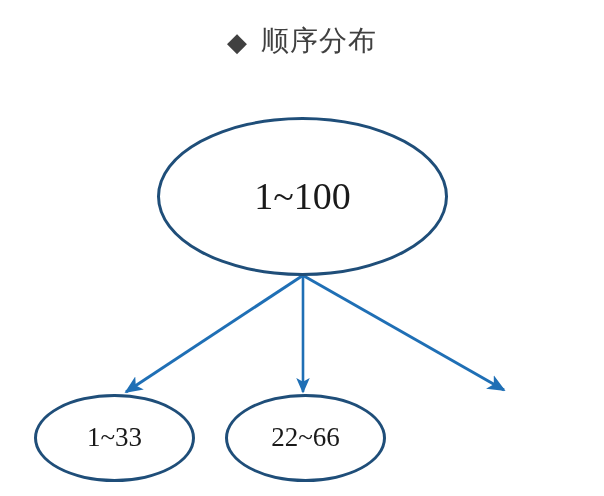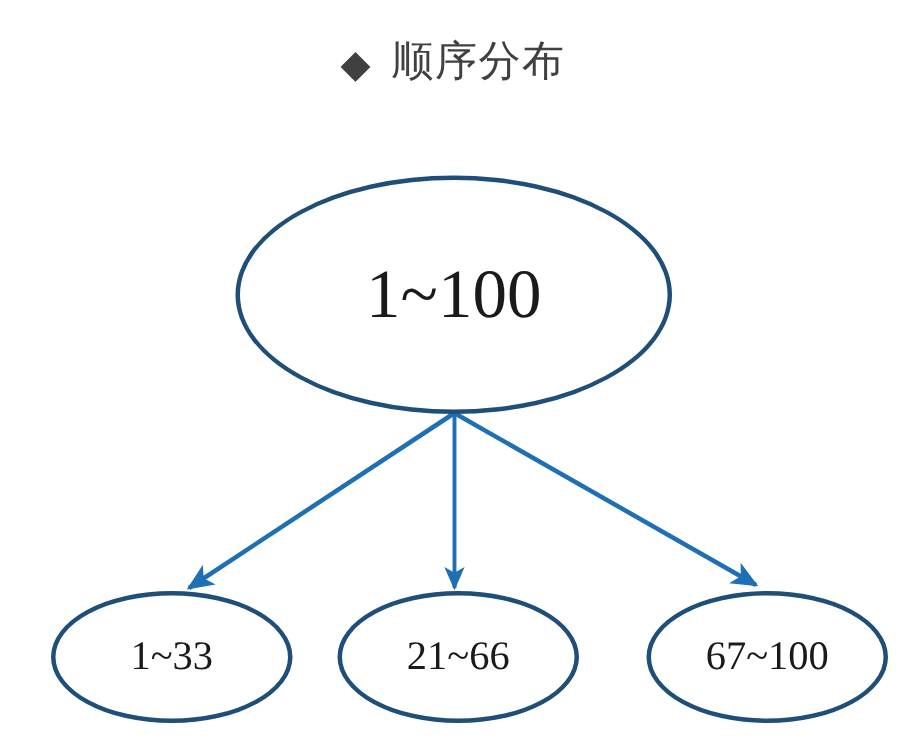--- a/index.html
+++ b/index.html
@@ -74,21 +74,21 @@
     font-family: "Liberation Serif", "DejaVu Serif", serif;
     transform: translateY(-1px);
   }
 
   .node-root {
     left: 157px;
     top: 117px;
     width: 291px;
     height: 159px;
   }
-  .node-root .node-label { font-size: 46px; text-align: center; }
+  .node-root .node-label { font-size: 38px; text-align: center; }
 
   .node-child {
     top: 394px;
     width: 161px;
     height: 88px;
     border-width: 3px;
   }
   .node-child .node-label { font-size: 27px; font-family: Liberation Serif, serif; }
 
   .node-c0 { left: 34px; }
@@ -123,20 +123,17 @@
 
   <div class="node node-root">
     <span class="node-label">1~100</span>
   </div>
 
   <div class="node node-child node-c0">
     <span class="node-label">1~33</span>
   </div>
 
   <div class="node node-child node-c1">
-    <span class="node-label">21~66</span>
+    <span class="node-label">22~66</span>
   </div>
 
-  <div class="node node-child node-c2">
-    <span class="node-label">67~100</span>
-  </div>
 
 </div>
 
 </body></html>

